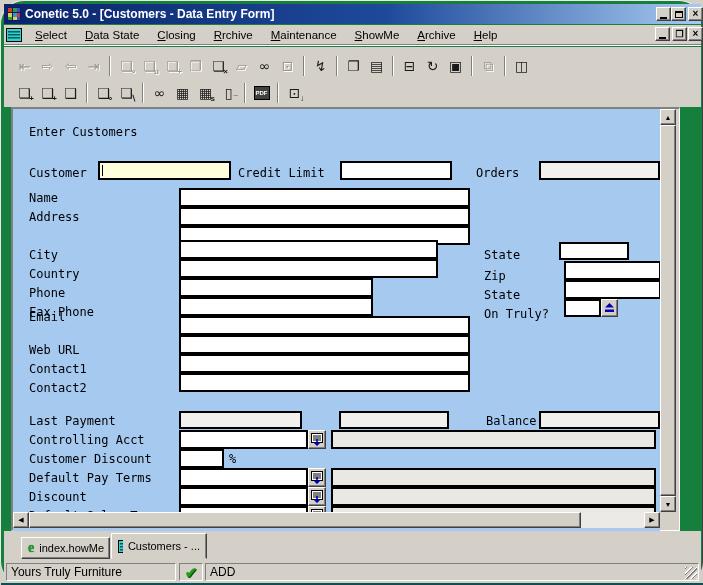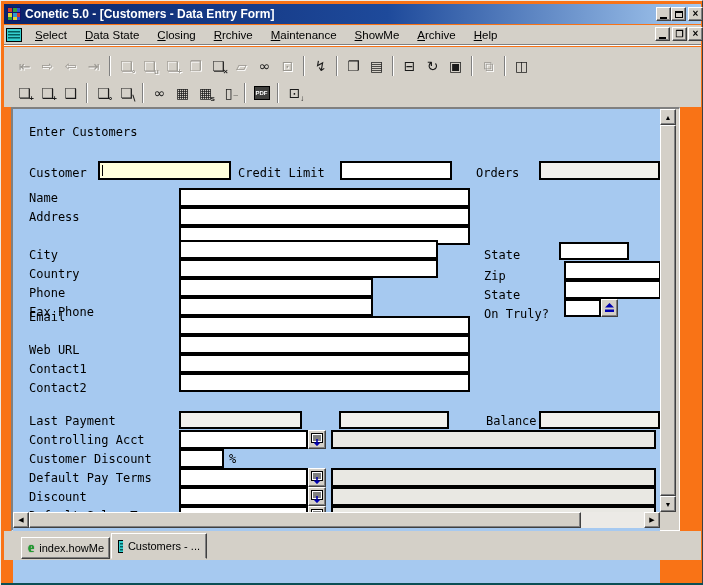--- a/index.html
+++ b/index.html
@@ -1,21 +1,21 @@
 <!DOCTYPE html>
 <html><head>
 <meta charset="utf-8">
 <style>
   * { margin:0; padding:0; box-sizing:border-box; }
   html,body { width:703px; height:585px; overflow:hidden; }
   body { font-family:"Liberation Sans", sans-serif; background:#D4D0C8; }
   .abs { position:absolute; }
-  #win { position:relative; width:703px; height:585px; background:#f97316;
+  #win { position:relative; width:703px; height:585px; background:#15803d;
          border-top:1px solid #ECEAE6; border-left:1px solid #ECEAE6;
-         border-right:1px solid #404040; border-bottom:none; }
+         border-right:1px solid #404040; border-bottom:none;border-radius:24px; }
 
   
   #titlebar { left:3px; top:3px; width:697px; height:20px;
     background:linear-gradient(to right,#0A246A 0%,#1E4A9B 55%,#A6CAF0 100%);
     display:flex; align-items:center; }
   #title-text { color:#fff; font-weight:bold; font-size:12px; margin-left:4px;
     letter-spacing:0; white-space:nowrap; }
   .winbtn { position:absolute; top:3px; width:15px; height:14px; background:#D4D0C8;
     border-top:1px solid #fff; border-left:1px solid #fff;
     border-right:1px solid #404040; border-bottom:1px solid #404040;
@@ -451,15 +451,27 @@
         <rect x="0" y="0" width="15" height="13" fill="#000"></rect>
         <rect x="1" y="1" width="13" height="11" fill="#35cfcf"></rect>
         <rect x="2" y="3" width="11" height="1.5" fill="#045c5c"></rect>
         <rect x="2" y="6" width="11" height="1.5" fill="#045c5c"></rect>
         <rect x="2" y="9" width="11" height="1.5" fill="#045c5c"></rect>
       </svg>
       <span>Customers - ...</span>
     </div>
   </div>
 
+  <div id="statusbar" class="abs">
+    <div class="st-panel" style="left:2px; width:170px">
+      <span>Yours Truly Furniture</span>
+    </div>
+    <div class="st-panel" style="left:175px; width:24px; justify-content:center">
+      <span id="check-icon">✔</span>
+    </div>
+    <div class="st-panel" style="left:201px; width:494px">
+      <span>ADD</span>
+      <span id="grip"></span>
+    </div>
+  </div>
   <div id="desk-edge" class="abs"></div>
 
 </div>
 
 </body></html>

